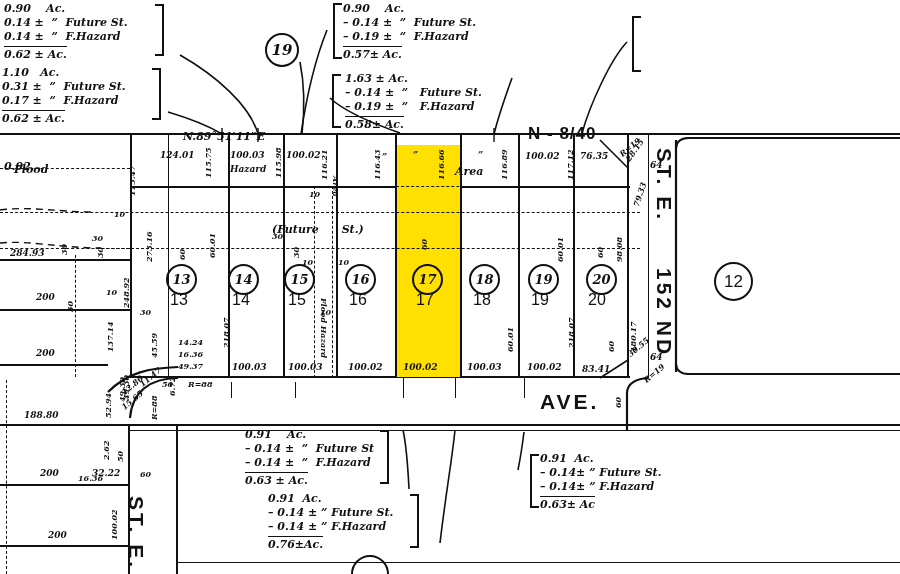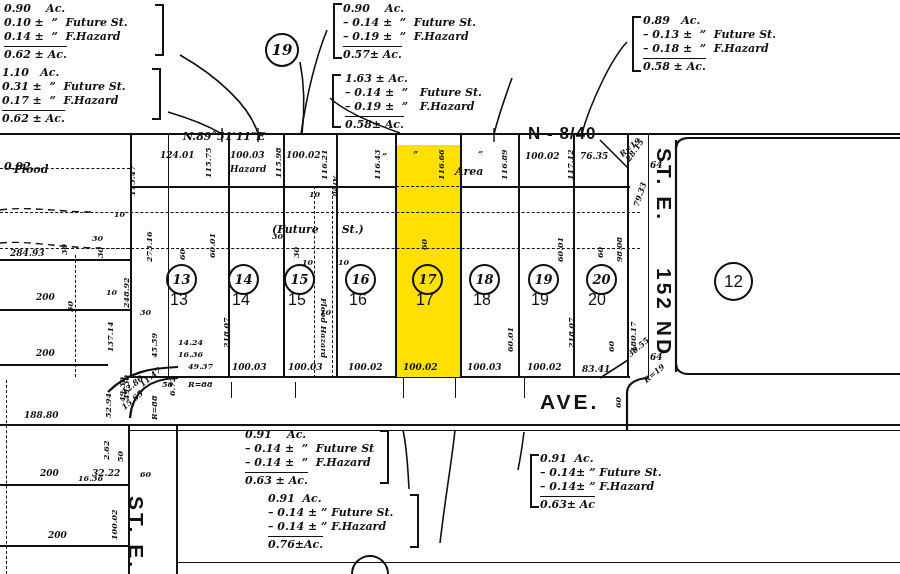--- a/index.html
+++ b/index.html
@@ -53,21 +53,21 @@
   
   .street{font-family:"Liberation Sans",sans-serif;font-weight:700;font-size:21px;letter-spacing:3px;}
 </style>
 </head>
 <body>
 
 <div id="map">
 
   <div class="note" style="left:4px;top:2px;">
     <div class="row">0.90    Ac.</div>
-    <div class="row">0.10 ±  ”  Future St.</div>
+    <div class="row">0.14 ±  ”  Future St.</div>
     <div class="row">0.14 ±  ”  F.Hazard</div>
     <div class="row tot">0.62 ± Ac.</div>
   </div>
   <div class="brk" style="left:155px;top:4px;height:48px;"></div>
 
   <div class="note" style="left:2px;top:66px;">
     <div class="row">1.10   Ac.</div>
     <div class="row">0.31 ±  ”  Future St.</div>
     <div class="row">0.17 ±  ”  F.Hazard</div>
     <div class="row tot">0.62 ± Ac.</div>
@@ -83,26 +83,20 @@
   <div class="brk" style="left:333px;top:3px;height:52px;border-right:none;border-left:2px solid #111;"></div>
 
   <div class="note" style="left:345px;top:72px;">
     <div class="row">1.63 ± Ac.</div>
     <div class="row">– 0.14 ±  ”   Future St.</div>
     <div class="row">– 0.19 ±  ”   F.Hazard</div>
     <div class="row tot">0.58± Ac.</div>
   </div>
   <div class="brk" style="left:332px;top:74px;height:50px;border-right:none;border-left:2px solid #111;"></div>
 
-  <div class="note" style="left:643px;top:14px;">
-    <div class="row">0.89   Ac.</div>
-    <div class="row">– 0.13 ±  ”  Future St.</div>
-    <div class="row">– 0.18 ±  ”  F.Hazard</div>
-    <div class="row tot">0.58 ± Ac.</div>
-  </div>
   <div class="brk" style="left:632px;top:16px;height:52px;border-right:none;border-left:2px solid #111;"></div>
 
   <div class="circ" style="left:265px;top:33px;width:30px;height:30px;font-size:15px;">19</div>
 
   <svg style="position:absolute;left:0;top:0;width:900px;height:574px;pointer-events:none;">
     <path d="M180,55 C215,75 250,105 258,134" stroke="#111" stroke-width="1.6" fill="none"></path>
     <path d="M168,112 C195,120 212,128 222,134" stroke="#111" stroke-width="1.6" fill="none"></path>
     <path d="M300,62 C306,92 304,116 302,134" stroke="#111" stroke-width="1.6" fill="none"></path>
     <path d="M327,30 C315,60 306,100 301,134" stroke="#111" stroke-width="1.6" fill="none"></path>
     <path d="M330,98 C345,112 380,126 400,133" stroke="#111" stroke-width="1.6" fill="none"></path>
@@ -274,21 +268,21 @@
   <div class="t hand sm" style="left:10px;top:248px;">284.93</div>
   <div class="t hand sm" style="left:36px;top:292px;">200</div>
   <div class="t hand sm" style="left:36px;top:348px;">200</div>
   <div class="t hand sm" style="left:24px;top:410px;">188.80</div>
   <div class="t hand sm" style="left:40px;top:468px;">200</div>
   <div class="t hand sm" style="left:48px;top:530px;">200</div>
   <div class="t hand sm" style="left:92px;top:468px;text-align:right;">32.22</div>
 
   <div class="t hand xs" style="left:178px;top:338px;">14.24</div>
   <div class="t hand xs" style="left:178px;top:350px;">16.36</div>
-  <div class="t hand xs" style="left:188px;top:362px;font-style:italic;">49.37</div>
+  <div class="t hand xs" style="left:178px;top:362px;font-style:italic;">49.37</div>
   <div class="t hand xs" style="left:162px;top:380px;">50</div>
   <div class="t hand xs" style="left:188px;top:380px;">R=88</div>
   <div class="t hand xs rotn40" style="left:138px;top:382px;">11.47</div>
   <div class="t hand xs rotn40" style="left:120px;top:390px;">12.86</div>
   <div class="t hand xs rotn40" style="left:120px;top:405px;">15.65</div>
   <div class="t hand xs rot90" style="left:104px;top:418px;">52.94</div>
   <div class="t hand xs" style="left:78px;top:474px;">16.36</div>
   <div class="t hand xs rot90" style="left:102px;top:460px;">2.62</div>
   <div class="t hand xs rot90" style="left:116px;top:462px;">50</div>
   <div class="t hand xs" style="left:140px;top:470px;">60</div>

